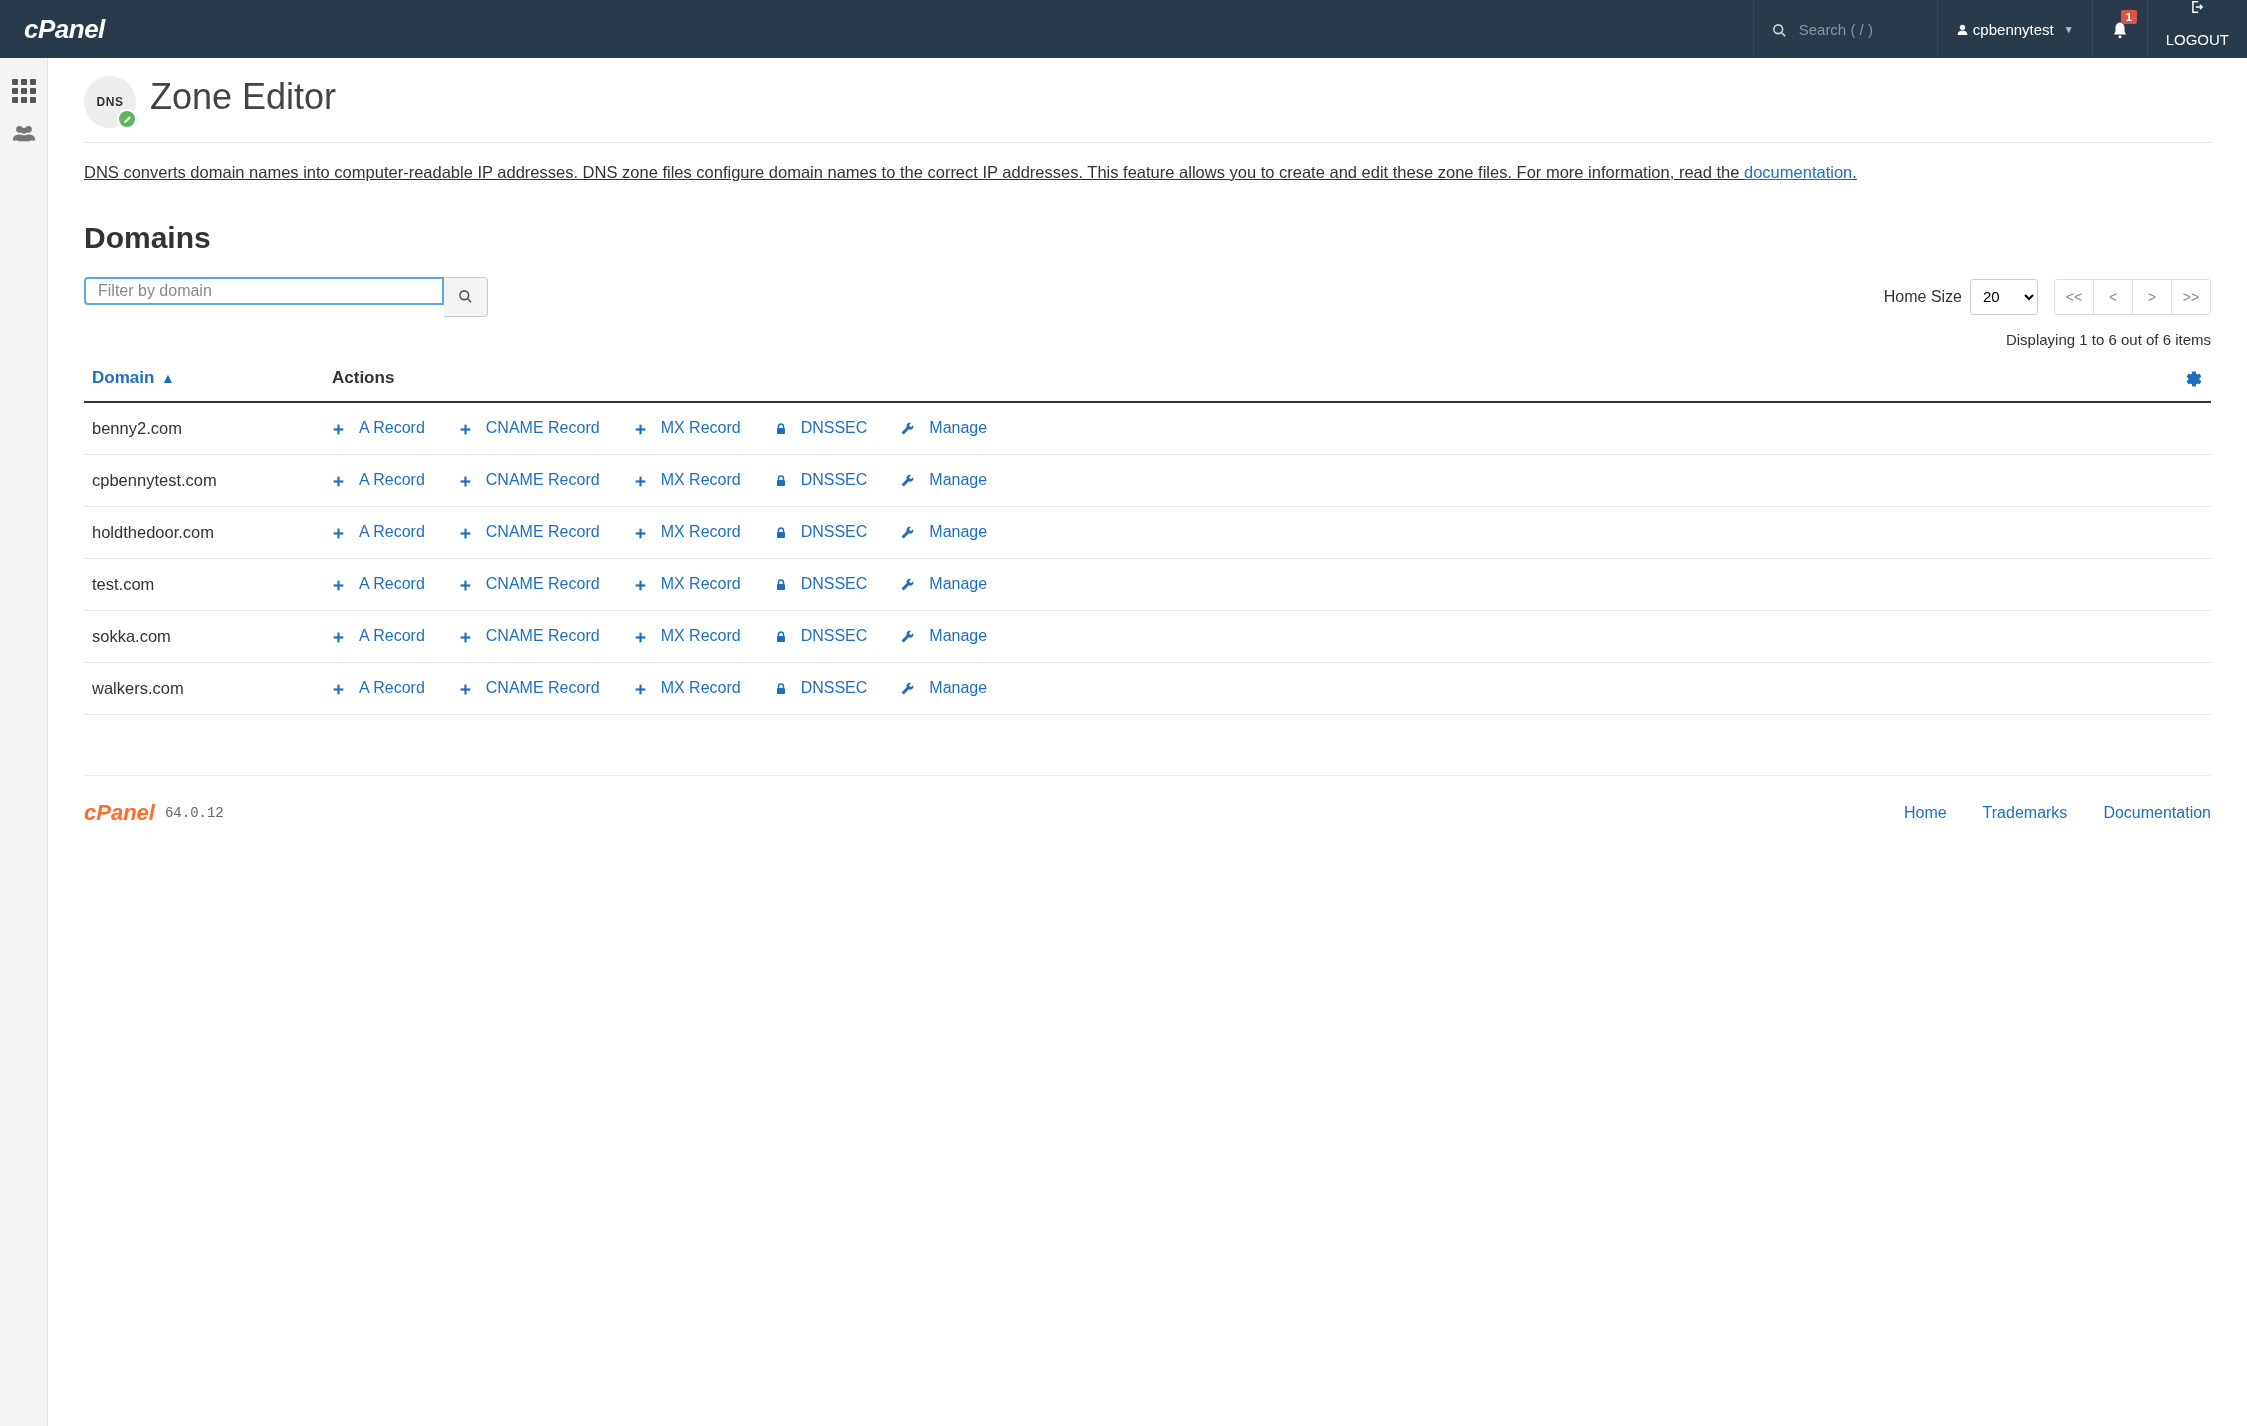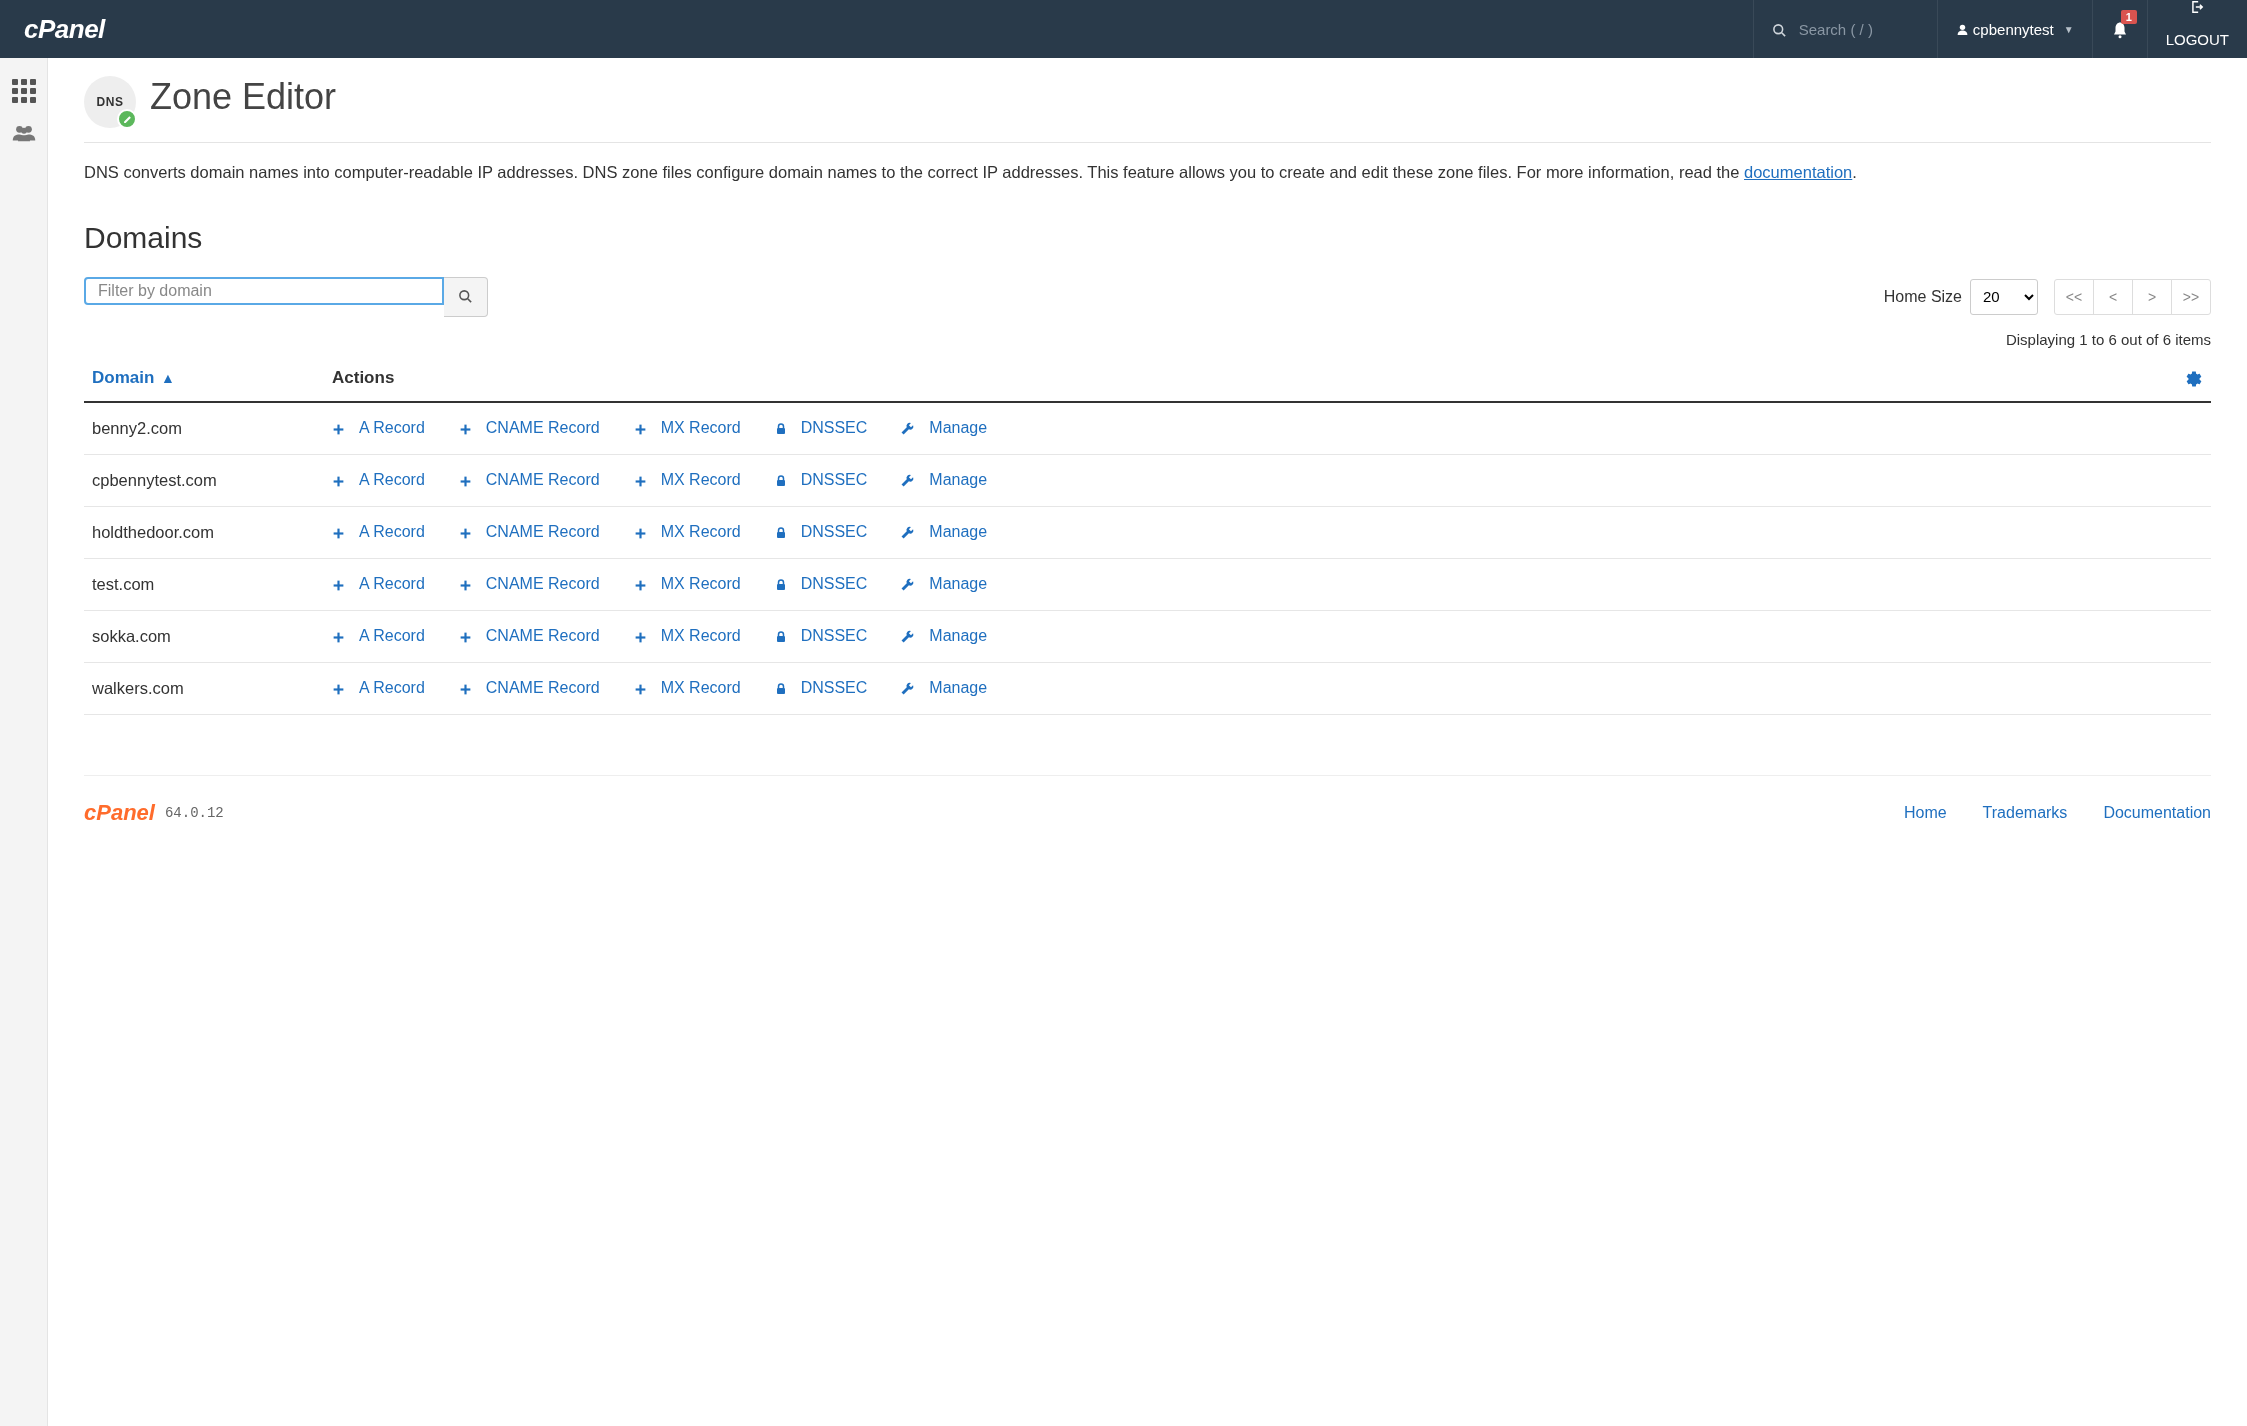--- a/index.html
+++ b/index.html
@@ -22,23 +22,23 @@
 .nav-item { width: 48px; height: 42px; display: flex; align-items: center; justify-content: center; color: #777; cursor: pointer; }
 .grid-icon { display: grid; grid-template-columns: repeat(3, 6px); grid-template-rows: repeat(3, 6px); gap: 3px; }
 .grid-icon span { background: #555; border-radius: 1px; }
 .content { flex: 1; padding: 18px 36px 40px 36px; position: relative; }
 .page-header { display: flex; align-items: flex-start; margin-bottom: 6px; }
 .page-icon { width: 52px; height: 52px; border-radius: 50%; background: #eee; display: flex; align-items: center; justify-content: center; position: relative; margin-right: 14px; }
 .page-icon-label { font-size: 12px; font-weight: 700; color: #333; letter-spacing: 0.5px; }
 .page-icon-badge { position: absolute; bottom: -1px; right: -1px; width: 16px; height: 16px; background: #5cb85c; border-radius: 50%; display: flex; align-items: center; justify-content: center; color: #fff; font-size: 10px; border: 2px solid #fff; box-sizing: content-box; }
 .page-title { font-size: 36px; font-weight: 400; color: #444; }
 .divider { height: 1px; background: #e4e4e4; margin: 14px 0 18px 0; }
-.description { font-size: 16.5px; color: #333; line-height: 1.45; margin-bottom: 36px; }
+.description { font-size: 16.5px; color: #333; line-height: 1.45; margin-bottom: 36px; text-decoration: underline; }
 .description a { color: #1f6fbf; text-decoration: underline; }
-.section-title { font-size: 30px; font-weight: 400; color: #333; margin-bottom: 22px; }
+.section-title { font-size: 30px; font-weight: 700; color: #333; margin-bottom: 22px; }
 .toolbar { display: flex; align-items: center; margin-bottom: 8px; }
 .filter-wrap { display: flex; }
 .filter-input { width: 360px; height: 28px; border: 2px solid #5aa9e6; border-radius: 4px 0 0 4px; padding: 0 12px; font-size: 16px; outline: none; }
 .filter-input::placeholder { color: #888; }
 .filter-btn { width: 44px; height: 40px; border: 1px solid #ccc; border-left: none; background: #f4f4f4; border-radius: 0 4px 4px 0; color: #555; cursor: pointer; display: flex; align-items: center; justify-content: center; font-size: 15px; }
 .toolbar-spacer { flex: 1; }
 .pagesize-wrap { display: flex; align-items: center; gap: 8px; }
 .pagesize-label { font-size: 16px; color: #333; }
 .pagesize-select { height: 36px; width: 68px; border: 1px solid #ccc; border-radius: 3px; padding: 0 8px; font-size: 15px; background: #fff; }
 .pager-group { display: flex; margin-left: 8px; }

